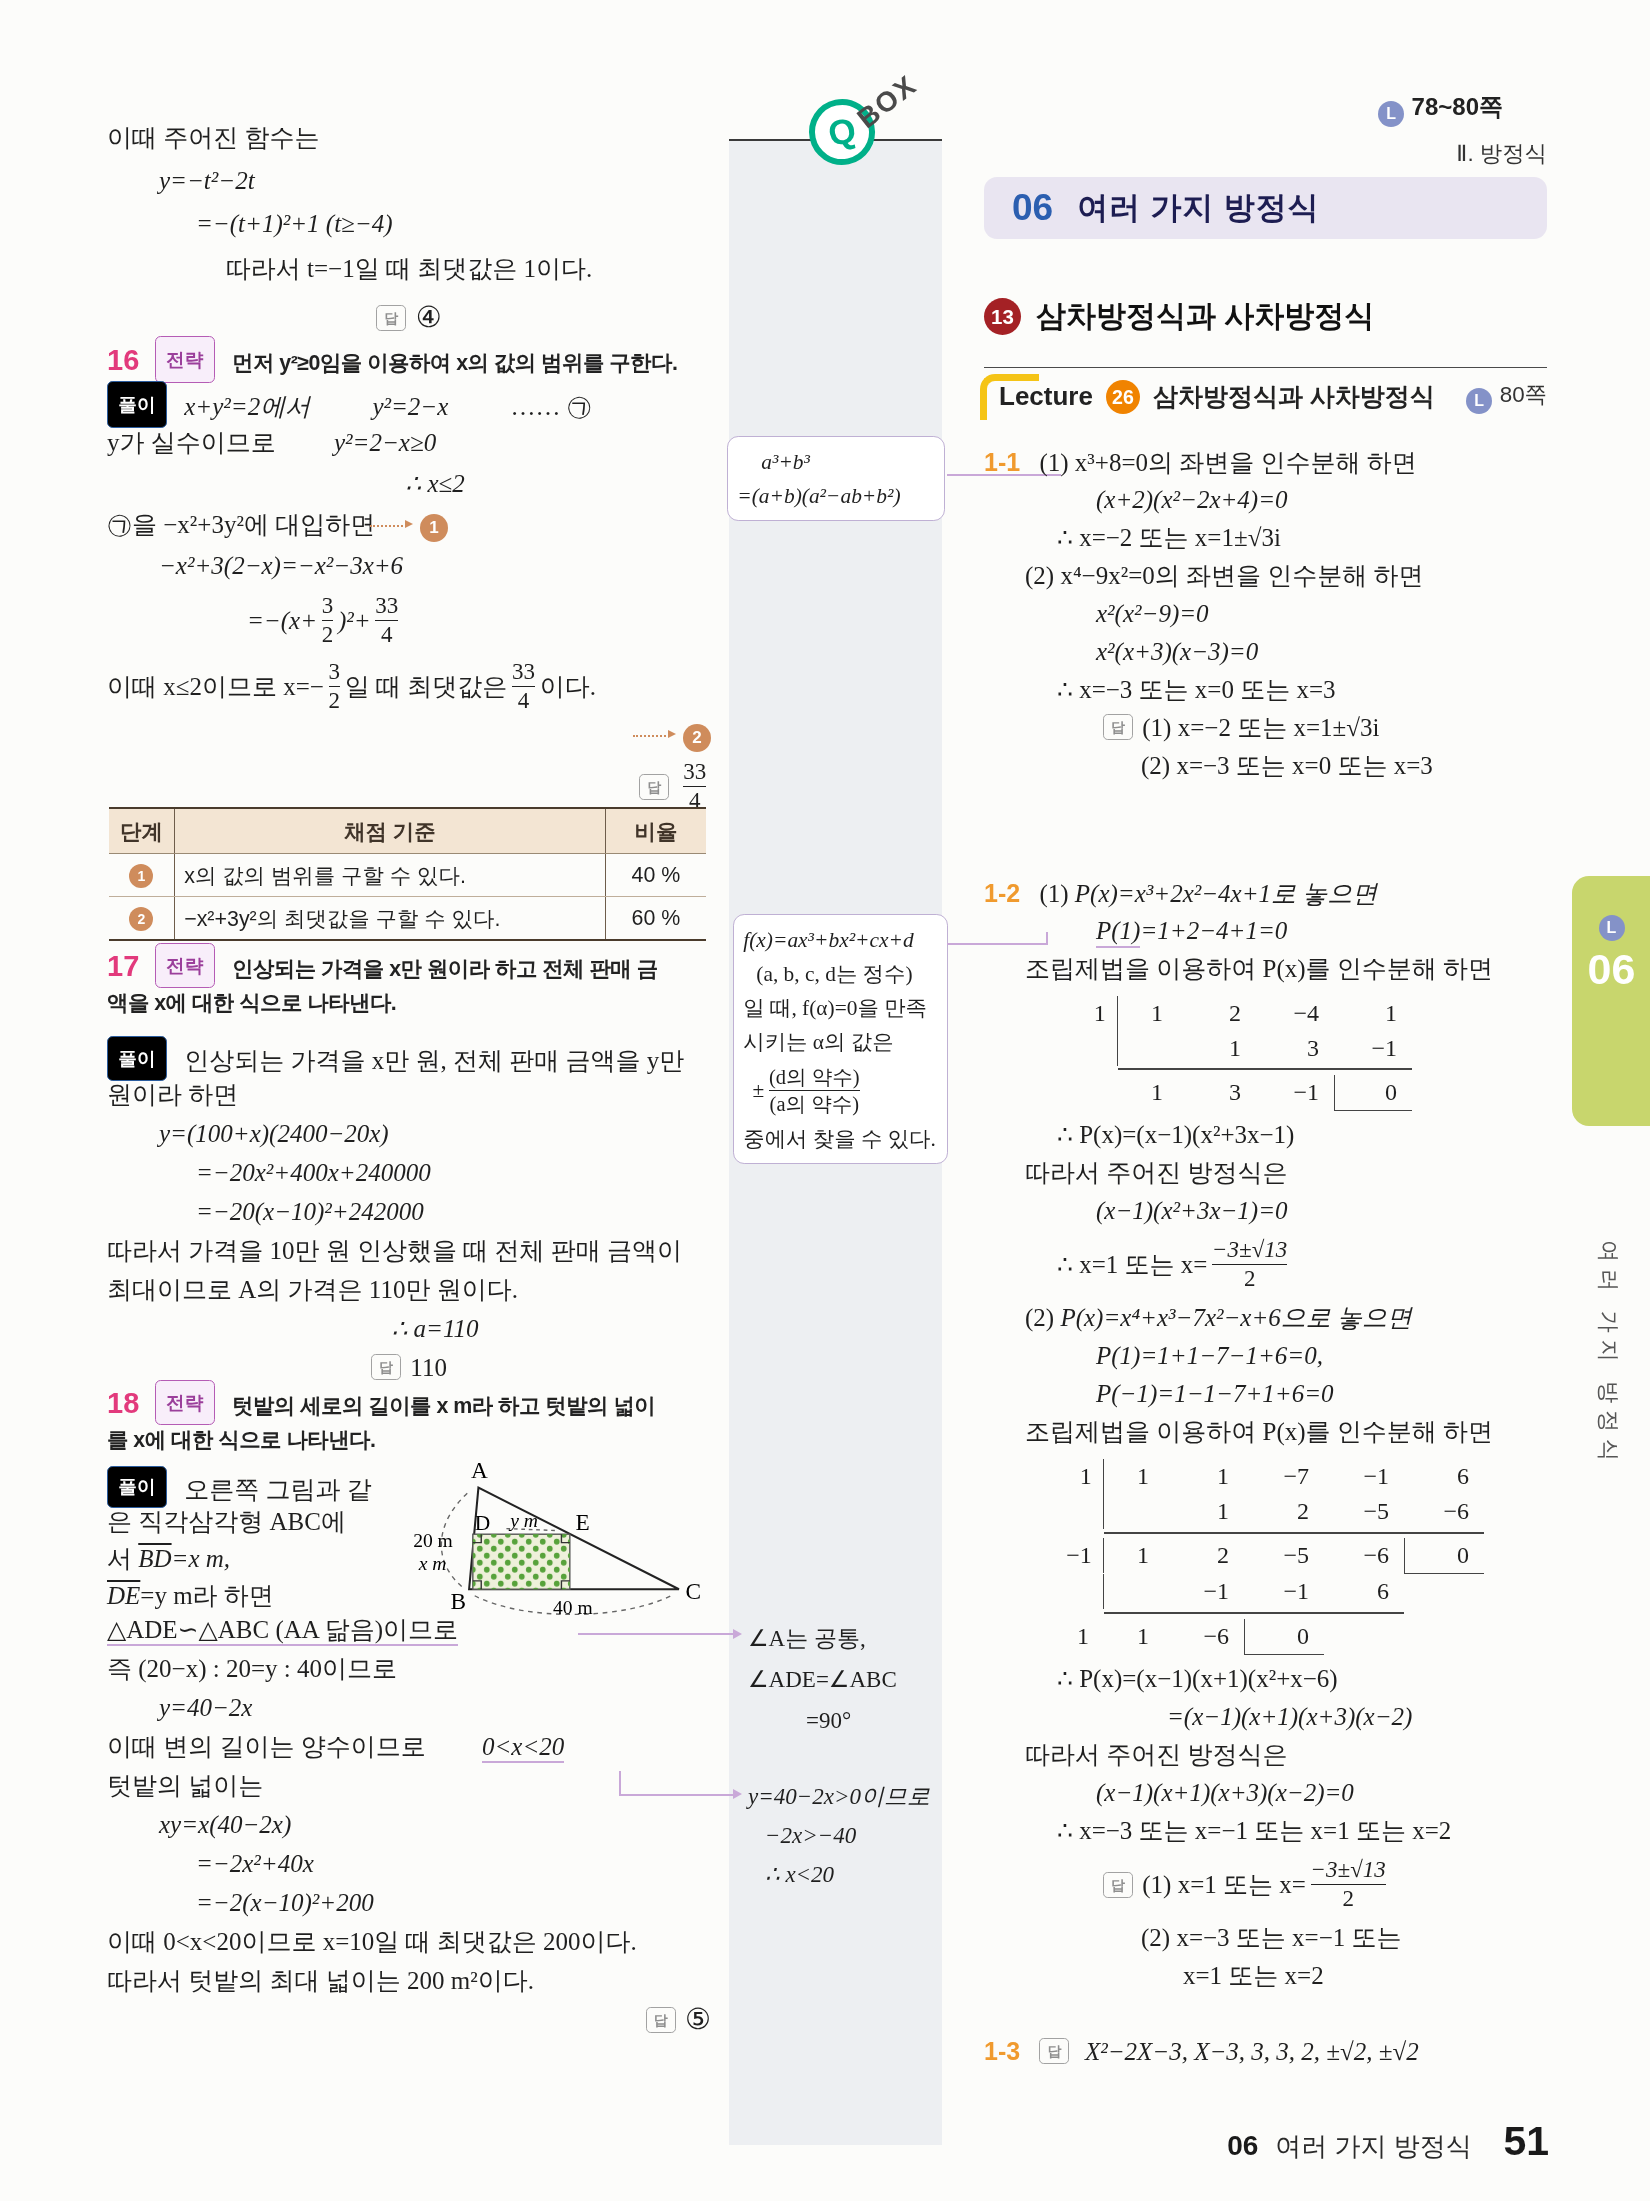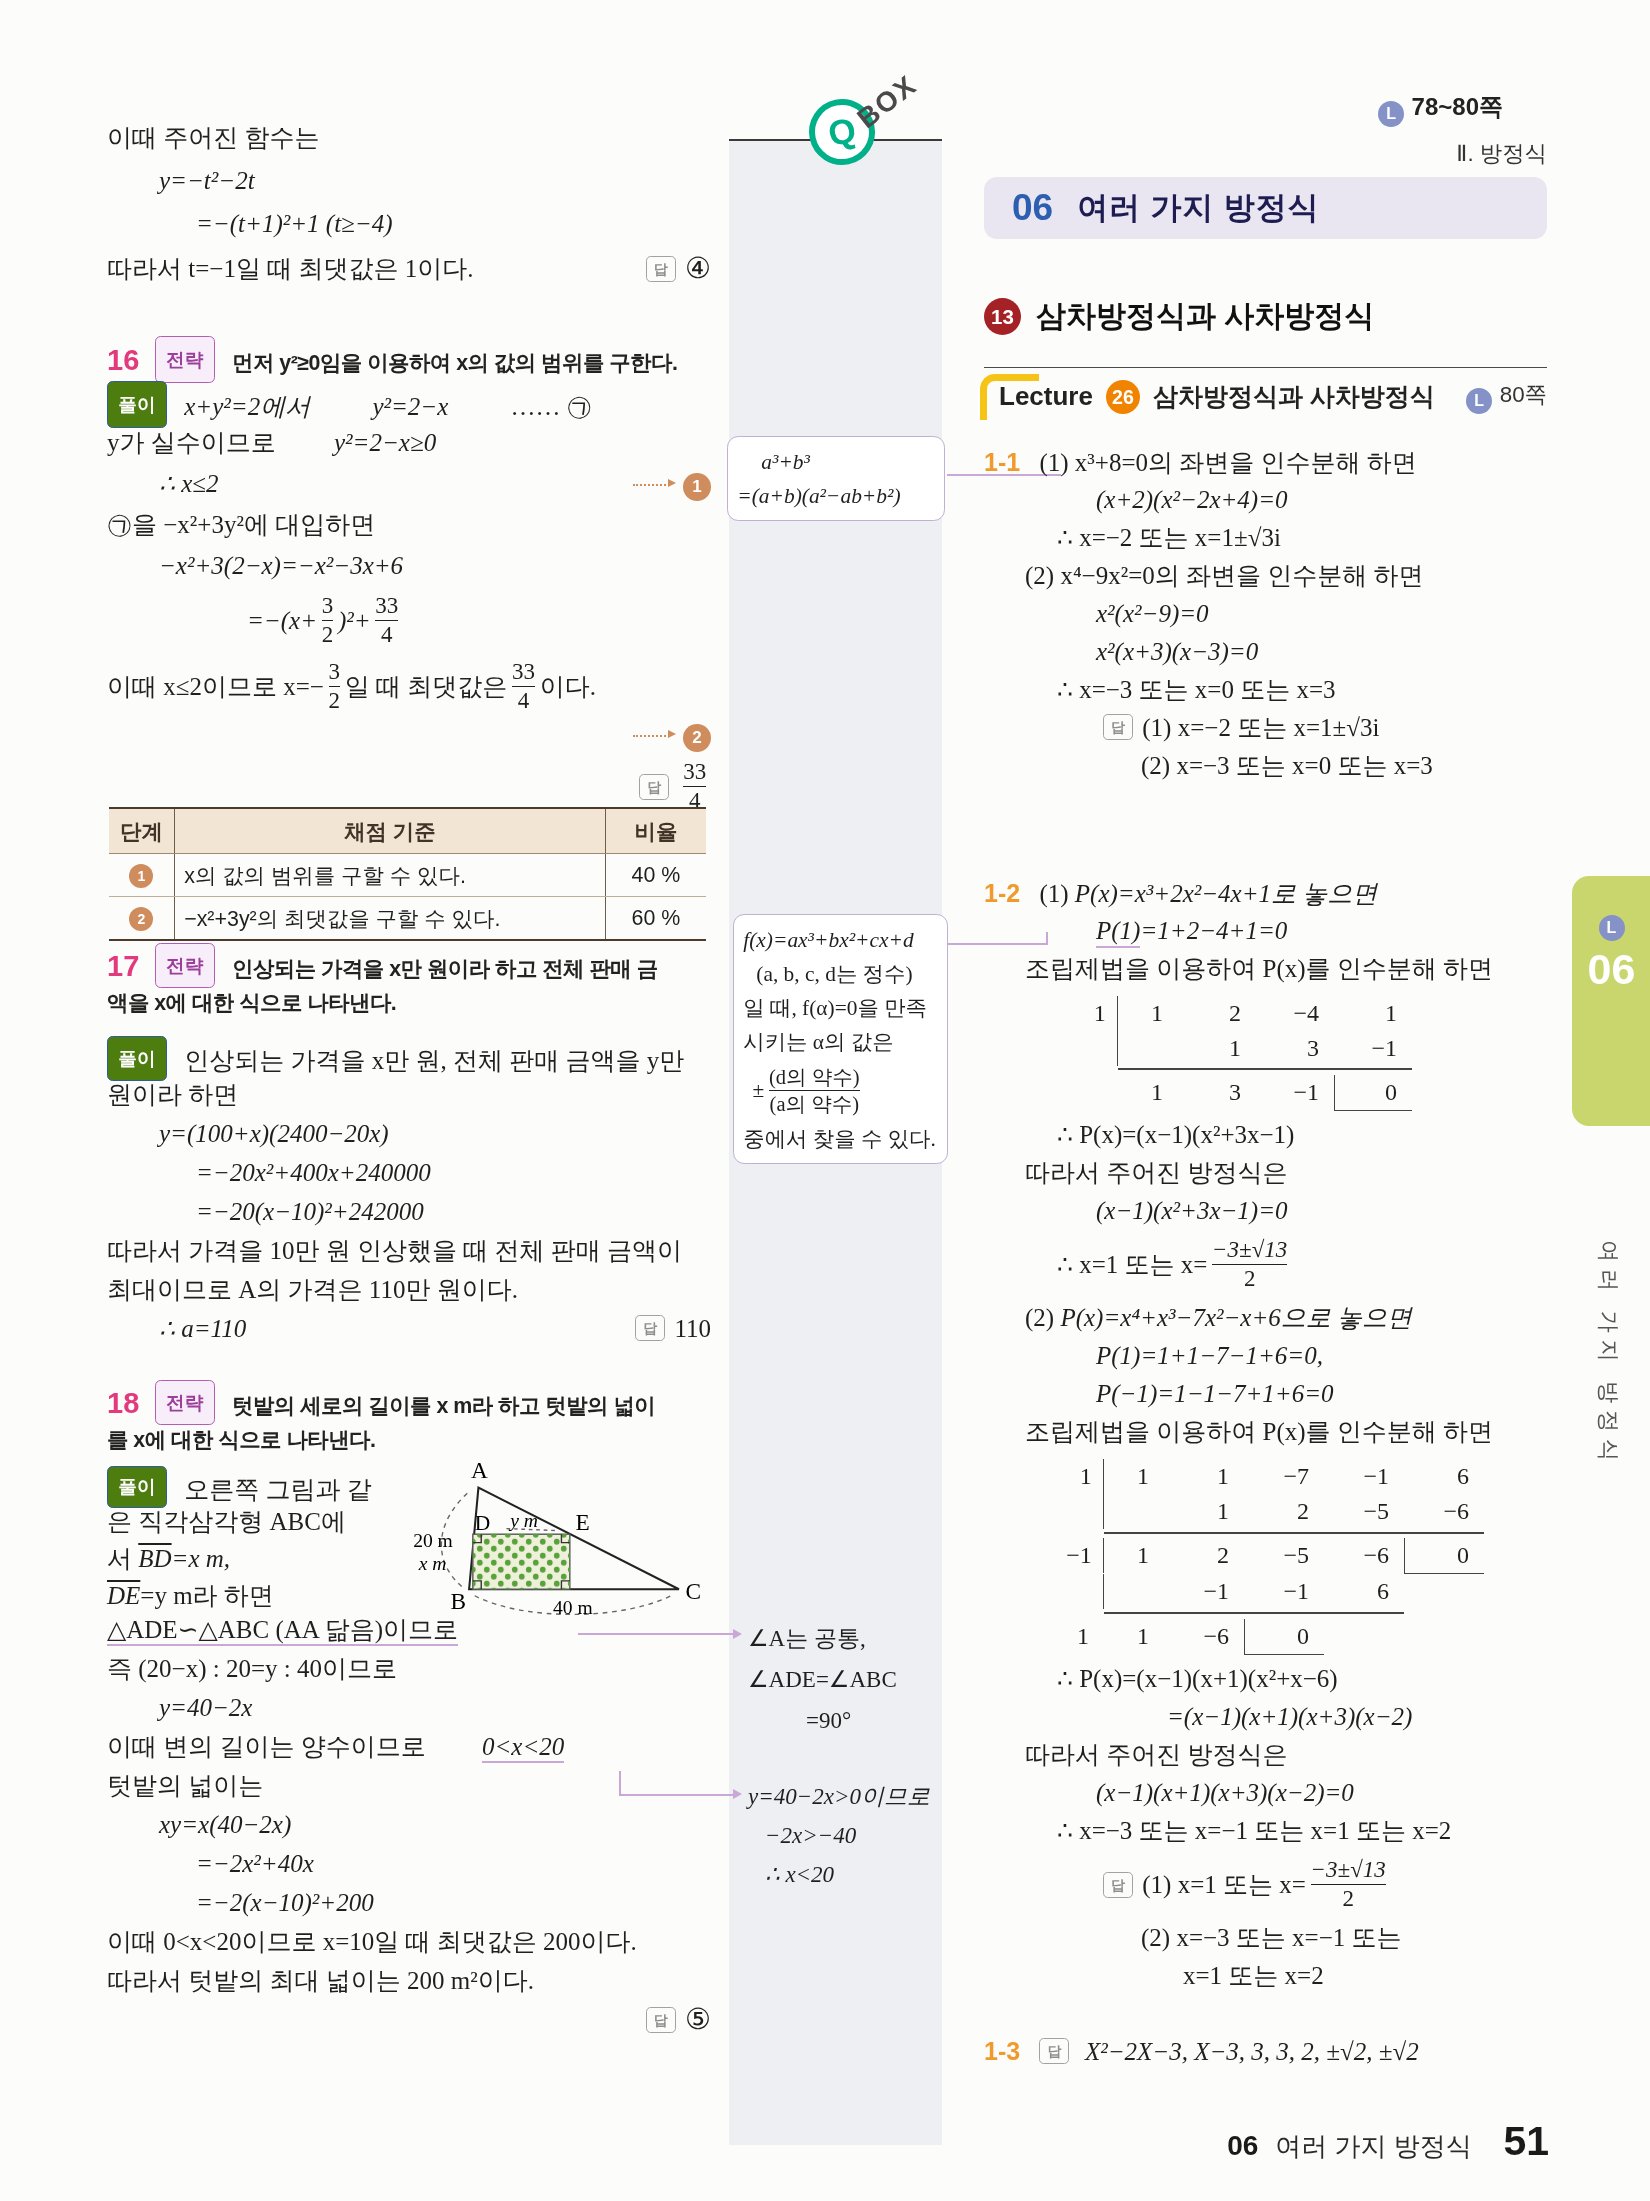--- a/index.html
+++ b/index.html
@@ -7,32 +7,32 @@
         font-family:"Liberation Serif",serif;color:#1f1f1f;}
   .blk{position:absolute;left:107px;width:604px;}
   .rblk{position:absolute;left:984px;width:571px;}
   .ln{white-space:nowrap;font-size:25px;line-height:41px;height:41px;}
   .rcol .ln{line-height:38px;height:38px;}
   .lh42 .ln{line-height:39px;height:39px;}
   .solwrap .ln{line-height:37px;height:37px;}
   .it{font-style:italic;}
   .i1{padding-left:52px;}.i2{padding-left:89px;}.i3{padding-left:140px;}
   .j2{padding-left:41px;}.j3{padding-left:112px;}.j4{padding-left:73px;}
-  .split{display:flex;justify-content:space-between;align-items:center;}
+  .split{display:flex;justify-content:flex-start;align-items:center;flex-direction:column;}
   .rgt{text-align:right;}
   .frrow{height:69px !important;display:flex;align-items:center;}
   .fr{display:inline-flex;flex-direction:column;vertical-align:middle;text-align:center;
       font-size:23px;line-height:28px;margin:0 4.7px;}
   .fr .fb{border-top:1.9px solid #222;}
   .pnum{color:#e23a7c;font-weight:bold;font-family:"Liberation Sans",sans-serif;font-size:29px;margin-right:9.3px;}
   .eno{color:#f09a2e;font-weight:bold;font-family:"Liberation Sans",sans-serif;font-size:25px;margin-right:13px;}
   .badge{display:inline-block;font-family:"Liberation Sans",sans-serif;font-size:18.6px;font-weight:bold;
          border-radius:5.6px;padding:1.9px 10.3px;margin-right:11.2px;vertical-align:3.7px;}
   .bstrat{border:1.9px solid #b55cb5;color:#9b3f9b;background:#f8eefa;}
-  .bsol{background:#4d7c0f;color:#fff;border:1.9px solid #2b5d9f;}
+  .bsol{background:#000000;color:#fff;border:1.9px solid #2b5d9f;}
   .stxt{font-family:"Liberation Sans",sans-serif;font-weight:bold;font-size:21.4px;letter-spacing:-0.5px;color:#222;}
   .ansic{display:inline-block;min-width:22.4px;height:24px;border:1.9px solid #a2a2a2;border-radius:4.7px;color:#8e8e8e;
          font:bold 14px/24px "Liberation Sans",sans-serif;text-align:center;padding:0 2.8px;margin-right:9.3px;vertical-align:3.7px;}
   .circ-ans{font-size:29px;}
   .stepc{display:inline-block;width:28px;height:28px;border-radius:50%;background:#cf8c5c;color:#fff;
          font:bold 17px/28px "Liberation Sans",sans-serif;text-align:center;}
   .stepc.sm{width:24px;height:24px;font:bold 14px/24px "Liberation Sans",sans-serif;}
   .darr{display:inline-block;width:37px;height:0;border-top:2.8px dotted #cf8c5c;vertical-align:6.5px;
         position:relative;margin-right:13px;}
   .darr::after{content:"";position:absolute;right:-10.3px;top:-6.5px;border:4.7px solid transparent;border-left:8.4px solid #cf8c5c;}

